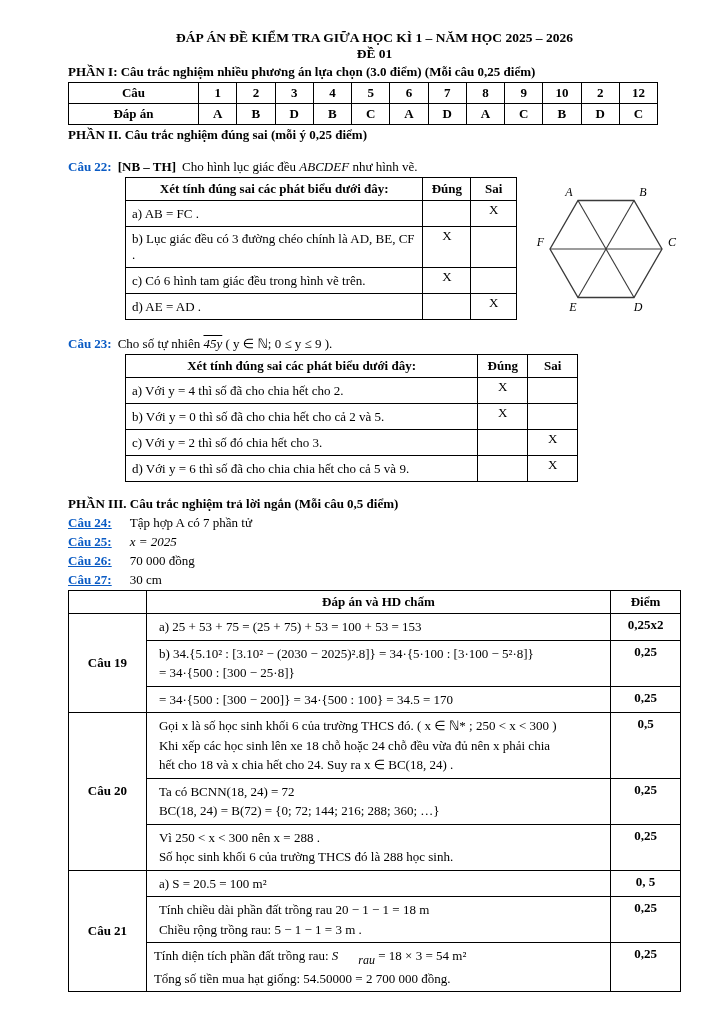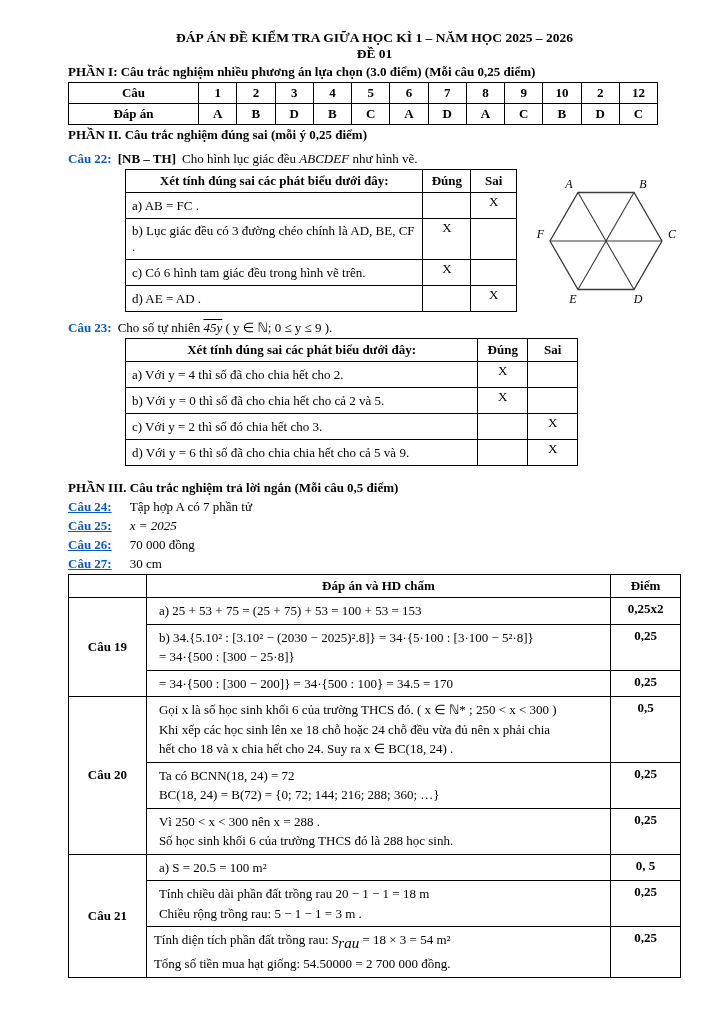--- a/index.html
+++ b/index.html
@@ -28,40 +28,40 @@
 
   
   .tf-wrap { display:flex; align-items:flex-start; margin-left:17px; margin-top:2px; }
   .tf-table { width:453px;margin-left:40px; }
   .tf-table th { font-weight:bold; padding:3px 4px; text-align:center; }
   .tf-table td.stmt { padding:4px 6px; height:26px; }
   .tf-table td.mark { text-align:center; vertical-align:top; padding-top:1px; font-size:13px; width:50px; }
   .tf-table col.c-stmt { width:355px; }
   .tf-table col.c-ds { width:50px; }
 
-  .q-line { margin-top:8px; }
+  .q-line { margin-top:16px; }
   .q-line .blue { margin-right:6px; }
   .tag { font-weight:bold; margin-right:6px; }
   .ov { text-decoration:overline; font-style:italic; }
 
   .hex-box { margin-left:14px; margin-top:8px; }
   .vlabel { font-style:italic; font-size:12px; }
 
   
   .p3-item { margin-top:3px; }
   .p3-item .blue { margin-right:18px;text-decoration:underline; }
 
   
   .p4-table { width:613px; margin-top:2px; }
   .p4-table th { font-weight:bold; text-align:center; padding:3px 4px; }
   .p4-table td.c-col { width:78px; text-align:center; font-weight:bold; vertical-align:middle; }
   .p4-table td.ans { width:465px; padding:3px 12px; line-height:1.5; white-space:pre-line; vertical-align:top; }
   .p4-table td.ans-mixed { width:465px; padding:3px 7px; line-height:1.5; vertical-align:top; }
   .p4-table td.pts { width:70px; text-align:center; font-weight:bold; vertical-align:top; padding-top:3px; }
-  sub { font-size:15px; }
+  sub { font-size:12px;margin-left:20px; }
 </style>
 </head>
 <body>
 
 <div class="page">
   <div class="content">
 
     <div class="doc-title">ĐÁP ÁN ĐỀ KIỂM TRA GIỮA HỌC KÌ 1 – NĂM HỌC 2025 – 2026</div>
     <div class="doc-subtitle">ĐỀ 01</div>
 

